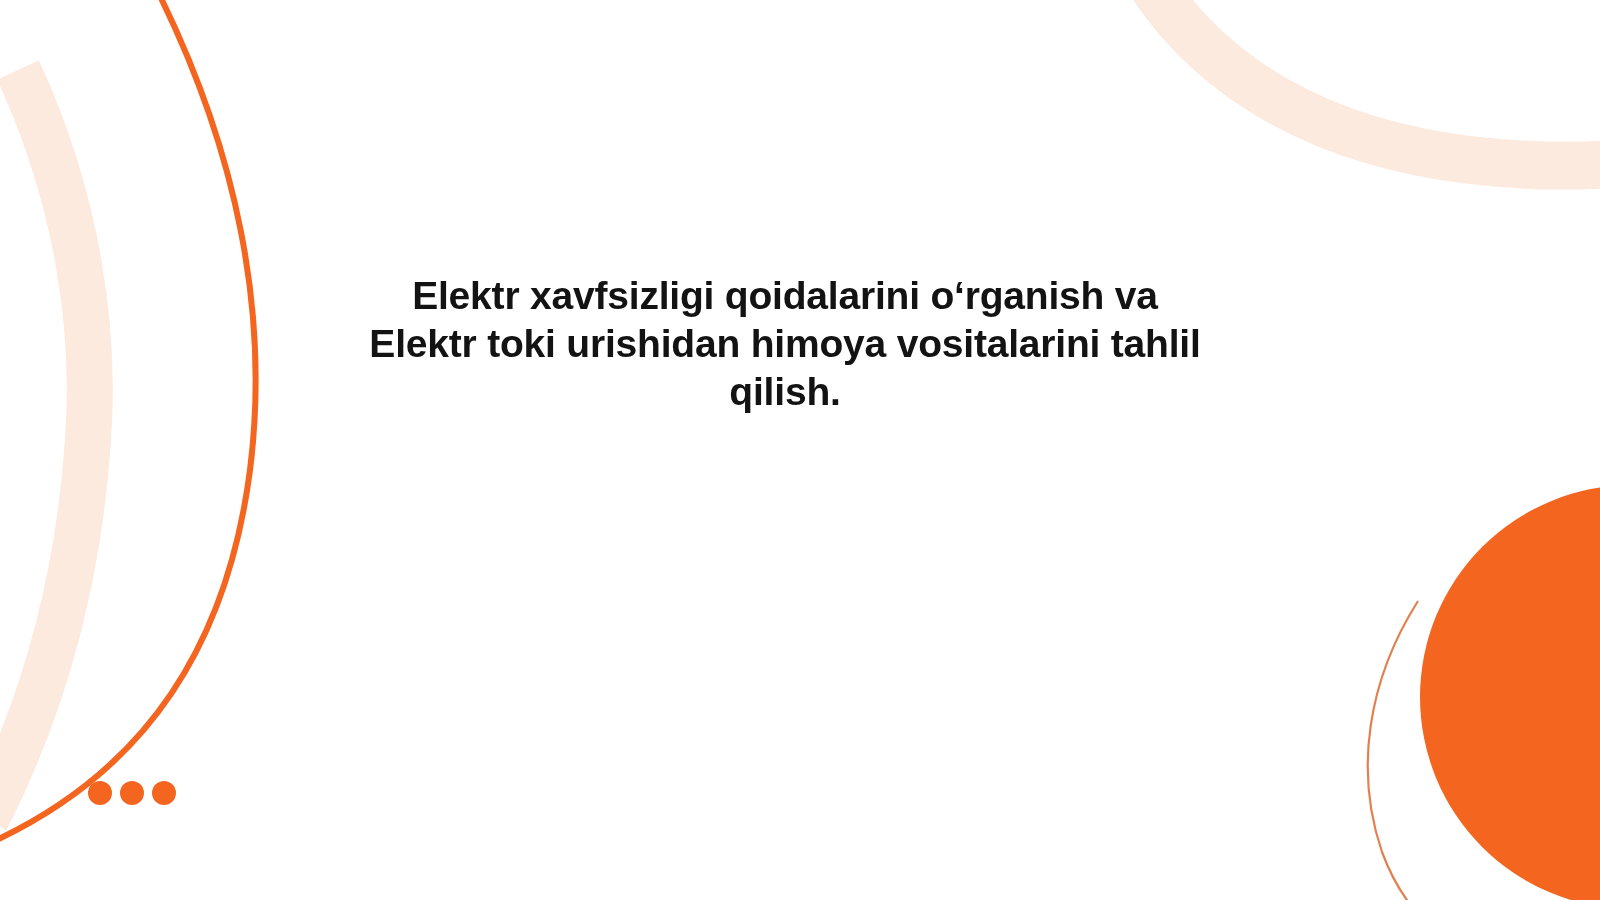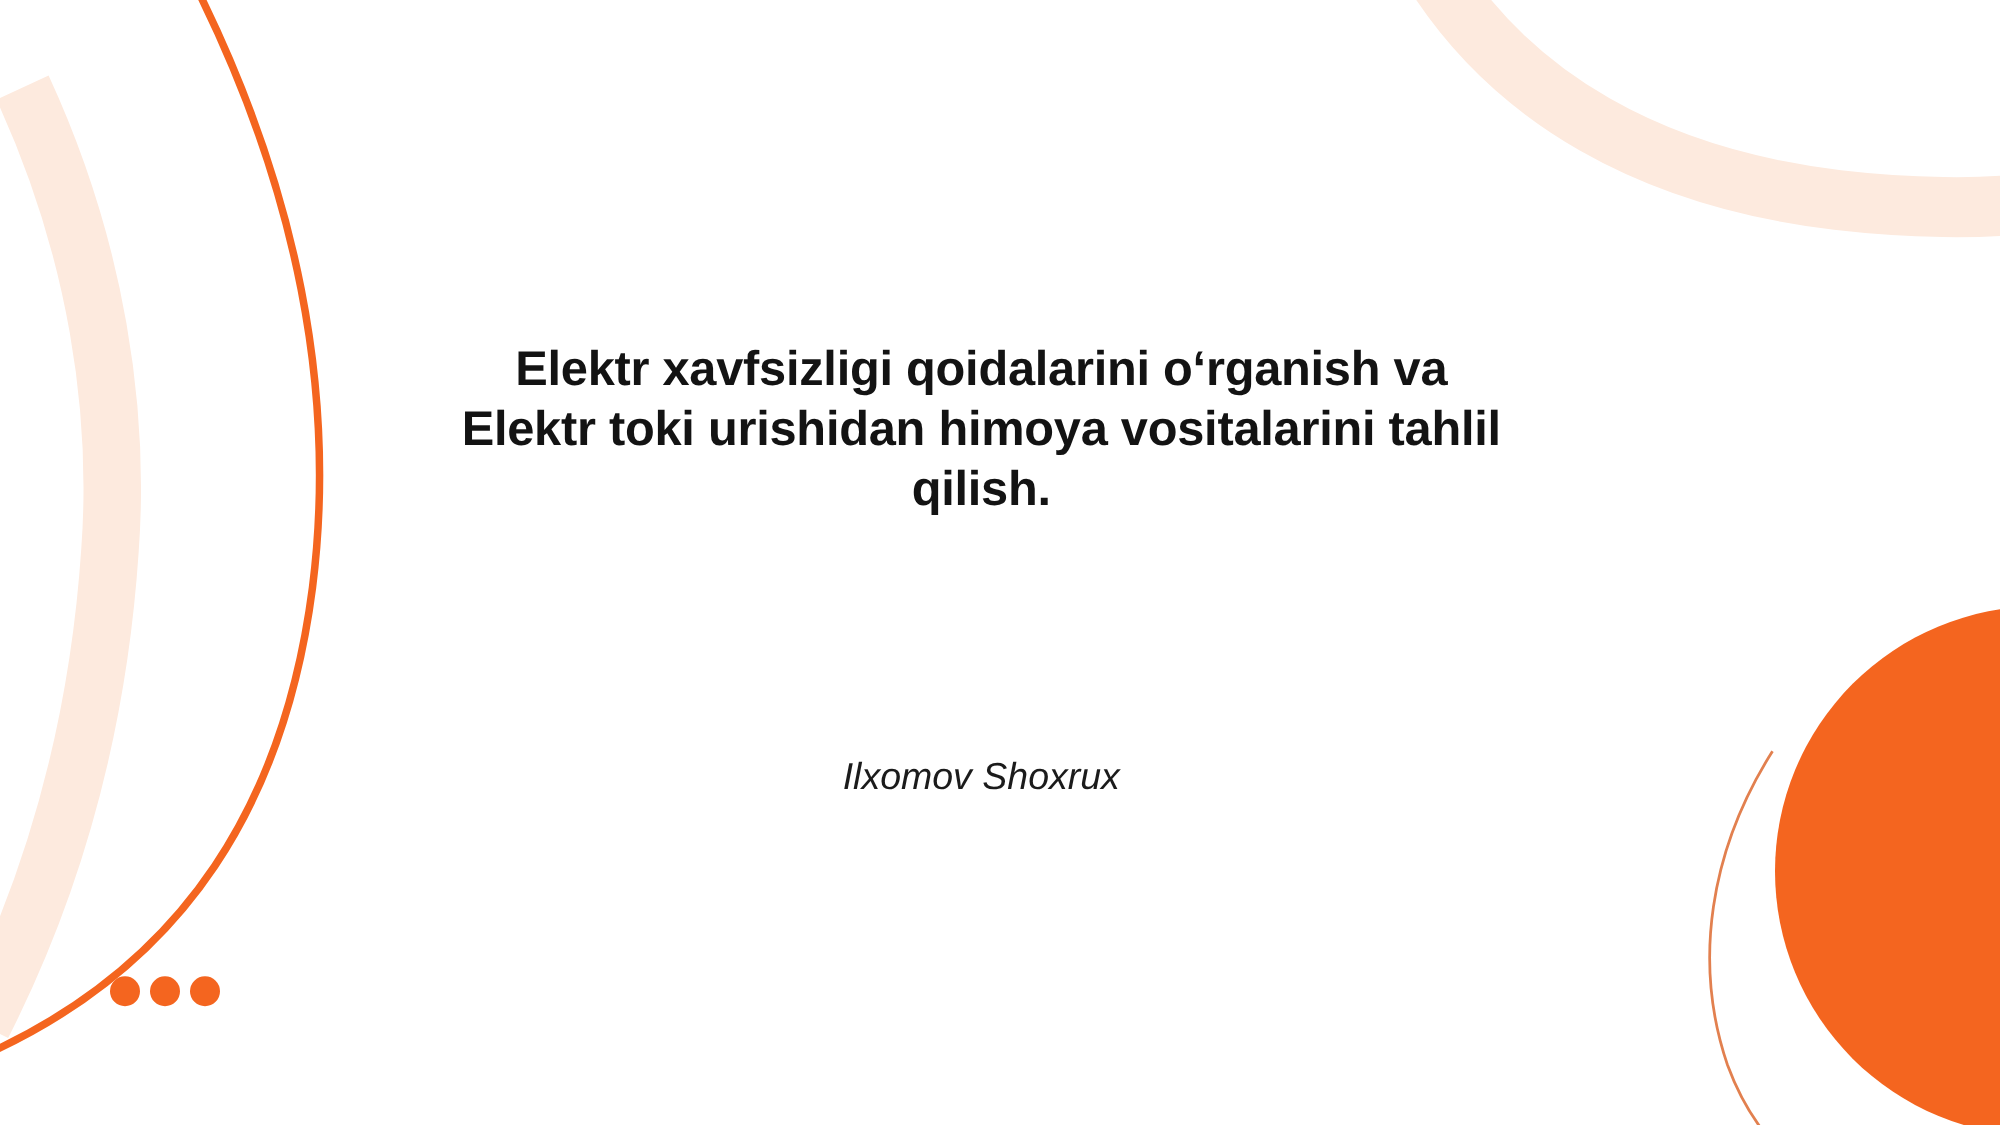--- a/index.html
+++ b/index.html
@@ -104,18 +104,15 @@
     </div>
   </div>
 
   <div id="content-layer">
     <div class="title-block">
       <h1 class="slide-title">Elektr xavfsizligi qoidalarini oʻrganish va
 Elektr toki urishidan himoya vositalarini tahlil
 qilish.</h1>
     </div>
 
-    <div class="subtitle-block">
-      <p class="slide-subtitle">Ilxomov Shoxrux</p>
-    </div>
   </div>
 
 </div>
 
 </body></html>

